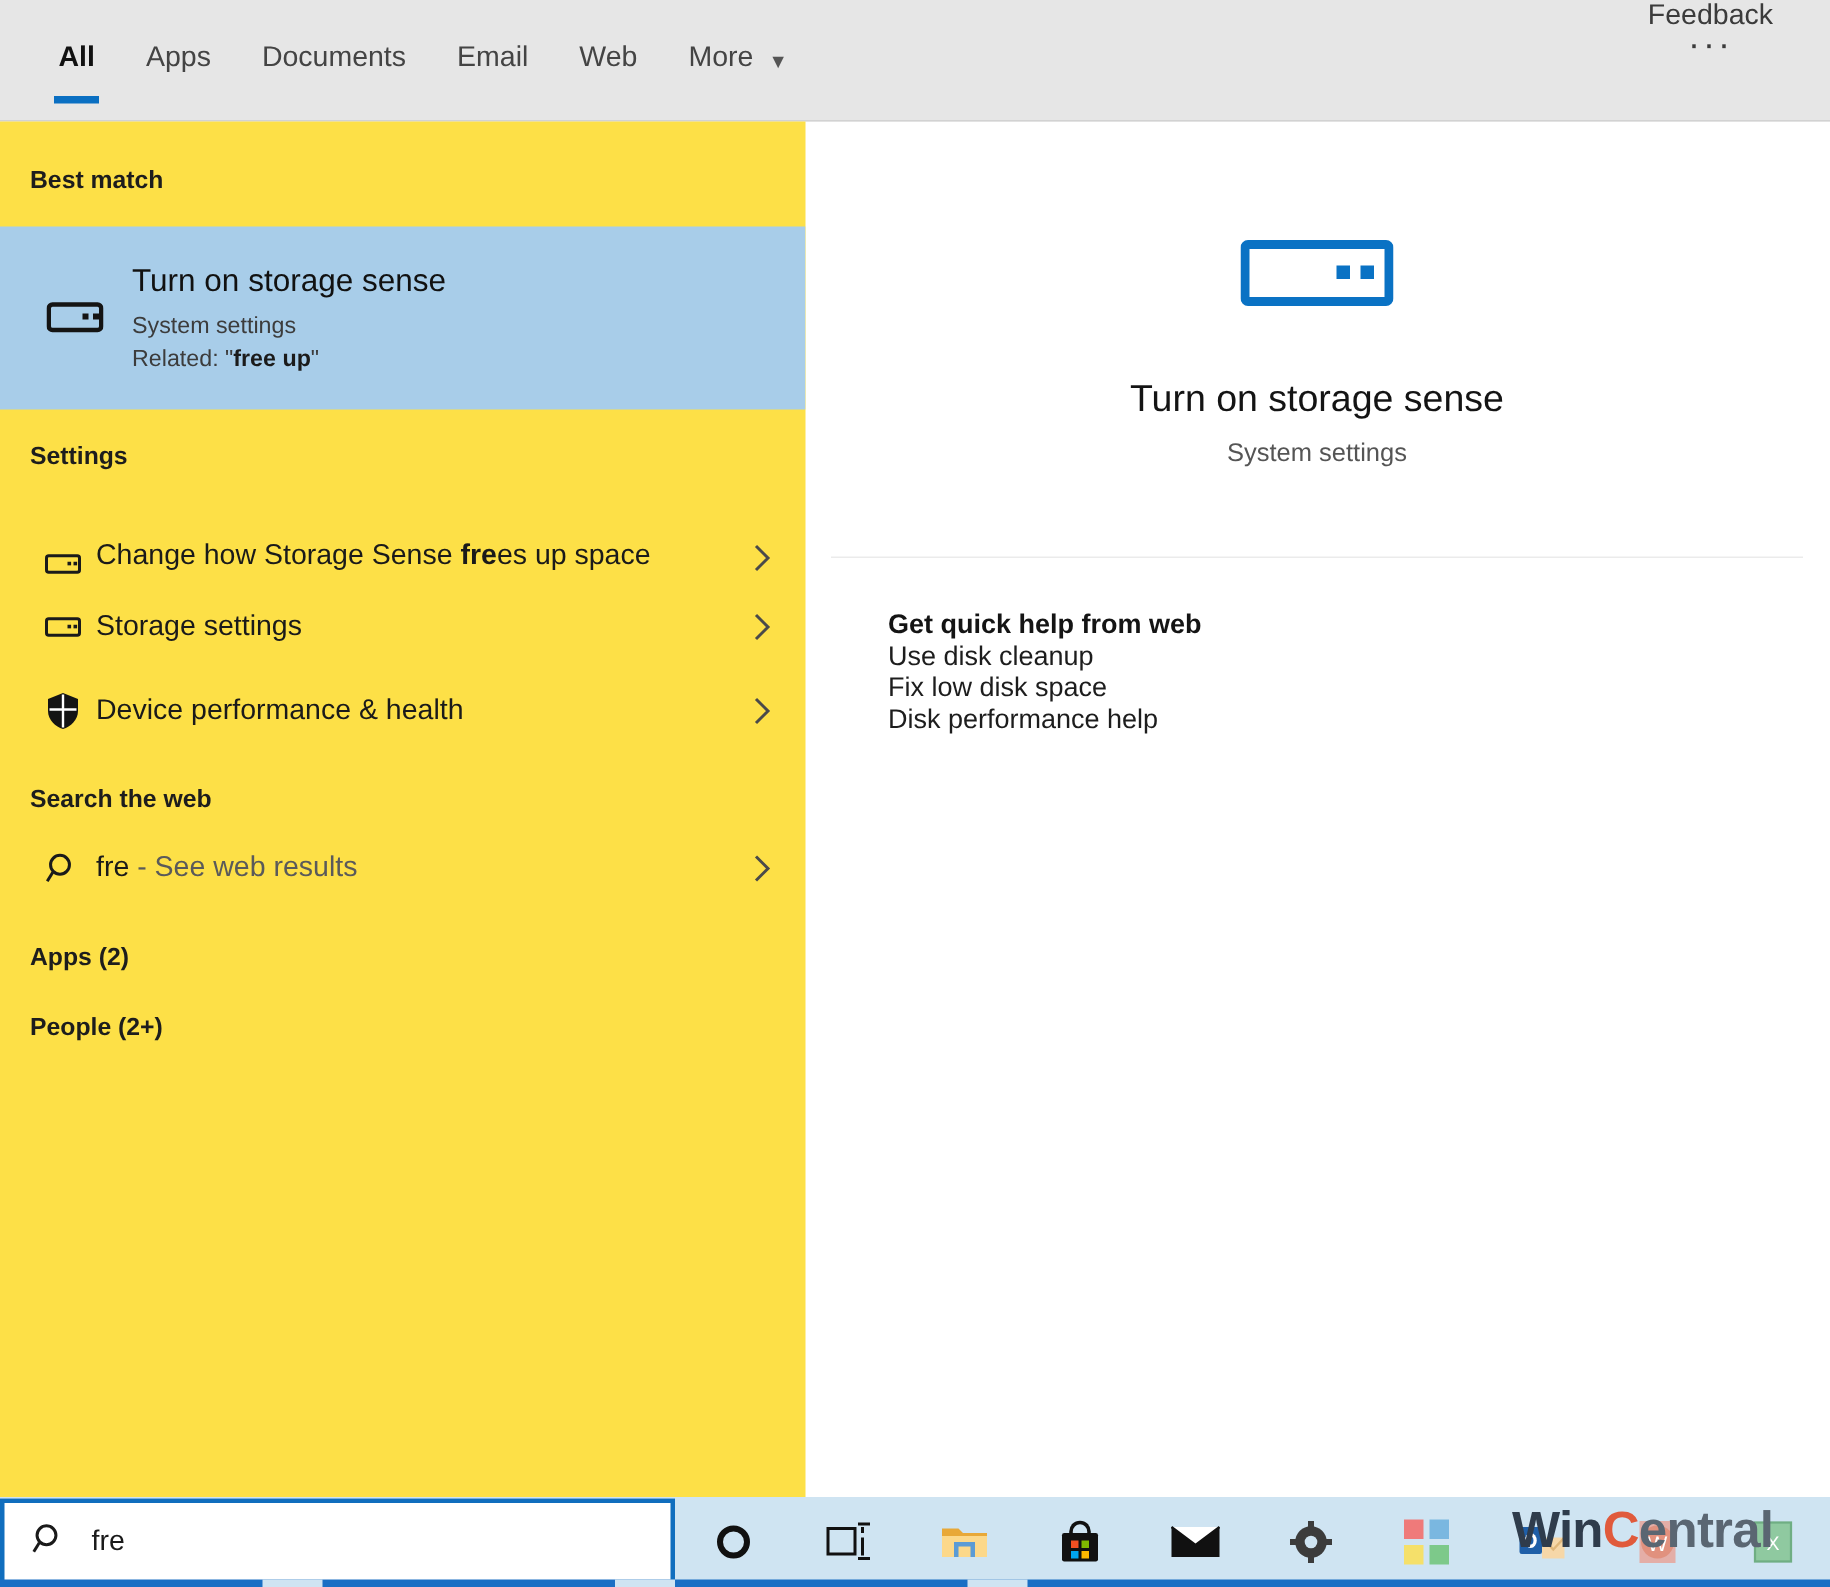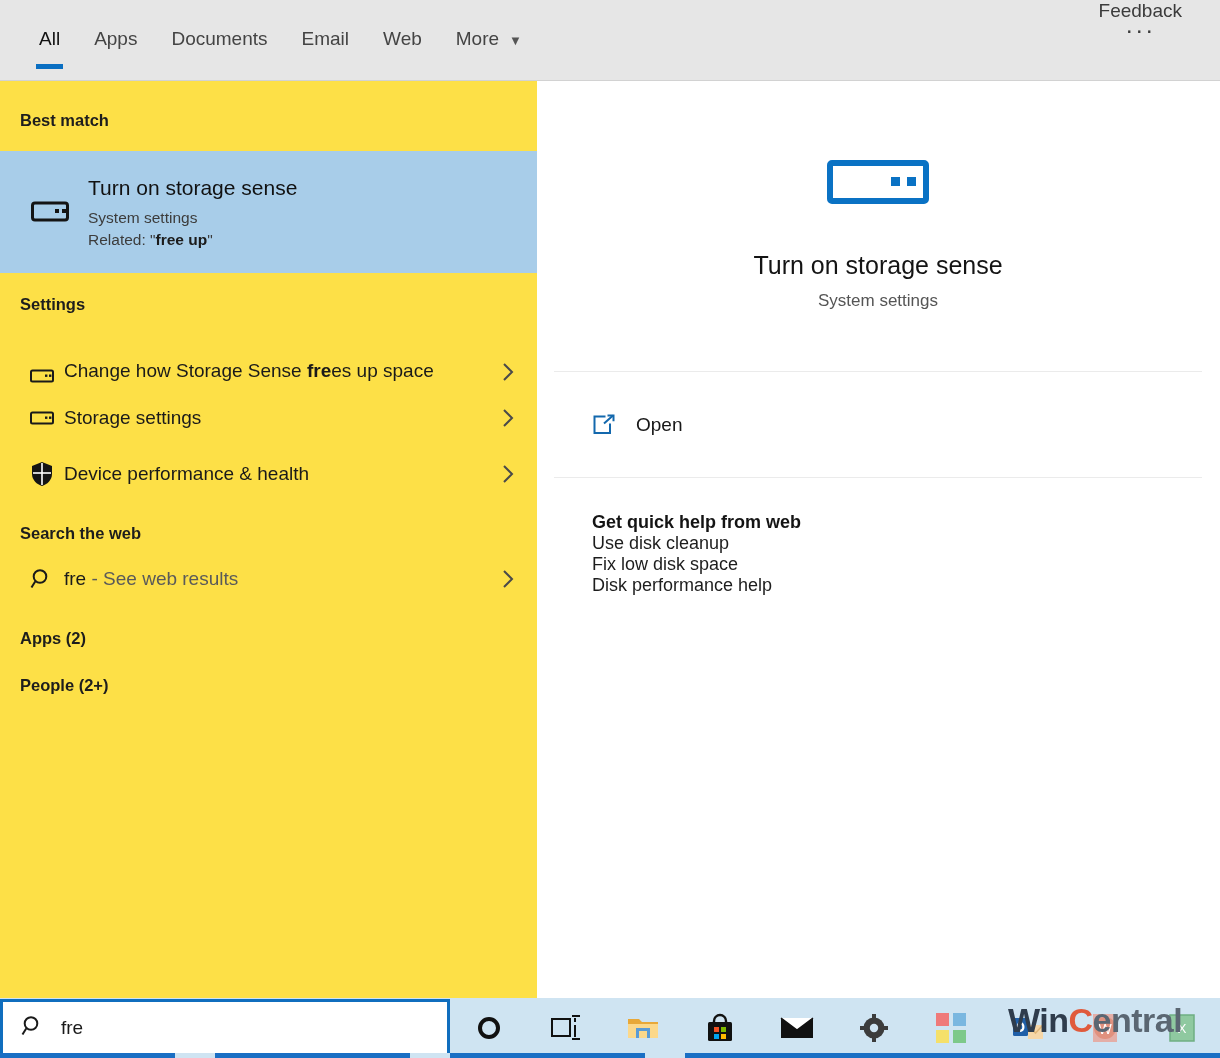--- a/index.html
+++ b/index.html
@@ -27,21 +27,21 @@
   .tab {
     position: relative;
     height: 78px;
     display: flex; align-items: center;
     padding: 0 17px;
     font-size: 19px;
     color: #444;
     cursor: default;
     white-space: nowrap;
   }
-  .tab.active { color: #111; font-weight: normal; text-align: right; }
+  .tab.active { color: #111; font-weight: bold; text-align: right; }
   .tab.active::after {
     content: "";
     position: absolute;
     left: 14px; right: 14px; bottom: 9px;
     height: 5px;
     background: #0a6fc2;
   }
   .tab .caret {
     display: inline-block;
     margin-left: 10px;
@@ -327,30 +327,20 @@
         <svg width="102" height="46" viewBox="0 0 102 46">
           <rect x="3" y="4" width="96" height="38" rx="2" fill="#ffffff" stroke="#0a72c4" stroke-width="6"></rect>
           <rect x="64" y="18" width="9" height="9" fill="#0a72c4"></rect>
           <rect x="80" y="18" width="9" height="9" fill="#0a72c4"></rect>
         </svg>
       </div>
       <div class="preview-title">Turn on storage sense</div>
       <div class="preview-sub">System settings</div>
     </div>
 
-    <div class="open-block">
-      <div class="open-icon">
-        <svg width="24" height="22" viewBox="0 0 24 22">
-          <path d="M13.5 2.5 H2.5 V19 H18 V9.5" fill="none" stroke="#1368ad" stroke-width="2"></path>
-          <line x1="12" y1="9.5" x2="21" y2="1.5" stroke="#1368ad" stroke-width="2"></line>
-          <polyline points="15.5,1.5 21.5,1.5 21.5,7.2" fill="none" stroke="#1368ad" stroke-width="2"></polyline>
-        </svg>
-      </div>
-      <div class="open-label">Open</div>
-    </div>
 
     <div class="quick-help">
       <div class="quick-help-title">Get quick help from web</div>
       <span class="help-link">Use disk cleanup</span>
       <span class="help-link">Fix low disk space</span>
       <span class="help-link">Disk performance help</span>
     </div>
   </div>
 
   <div class="taskbar">

